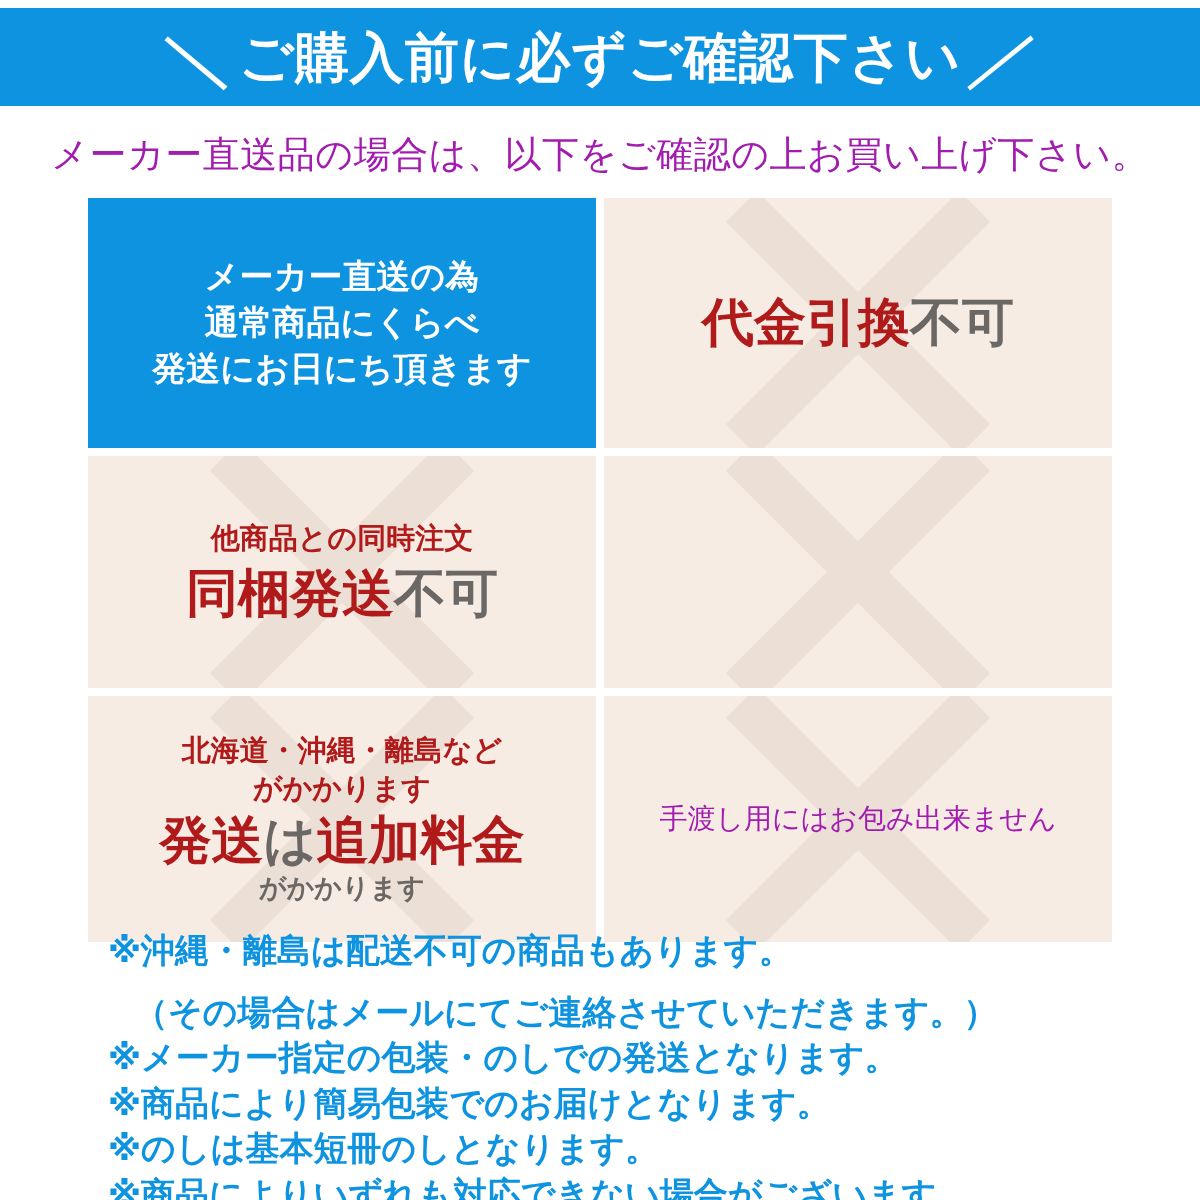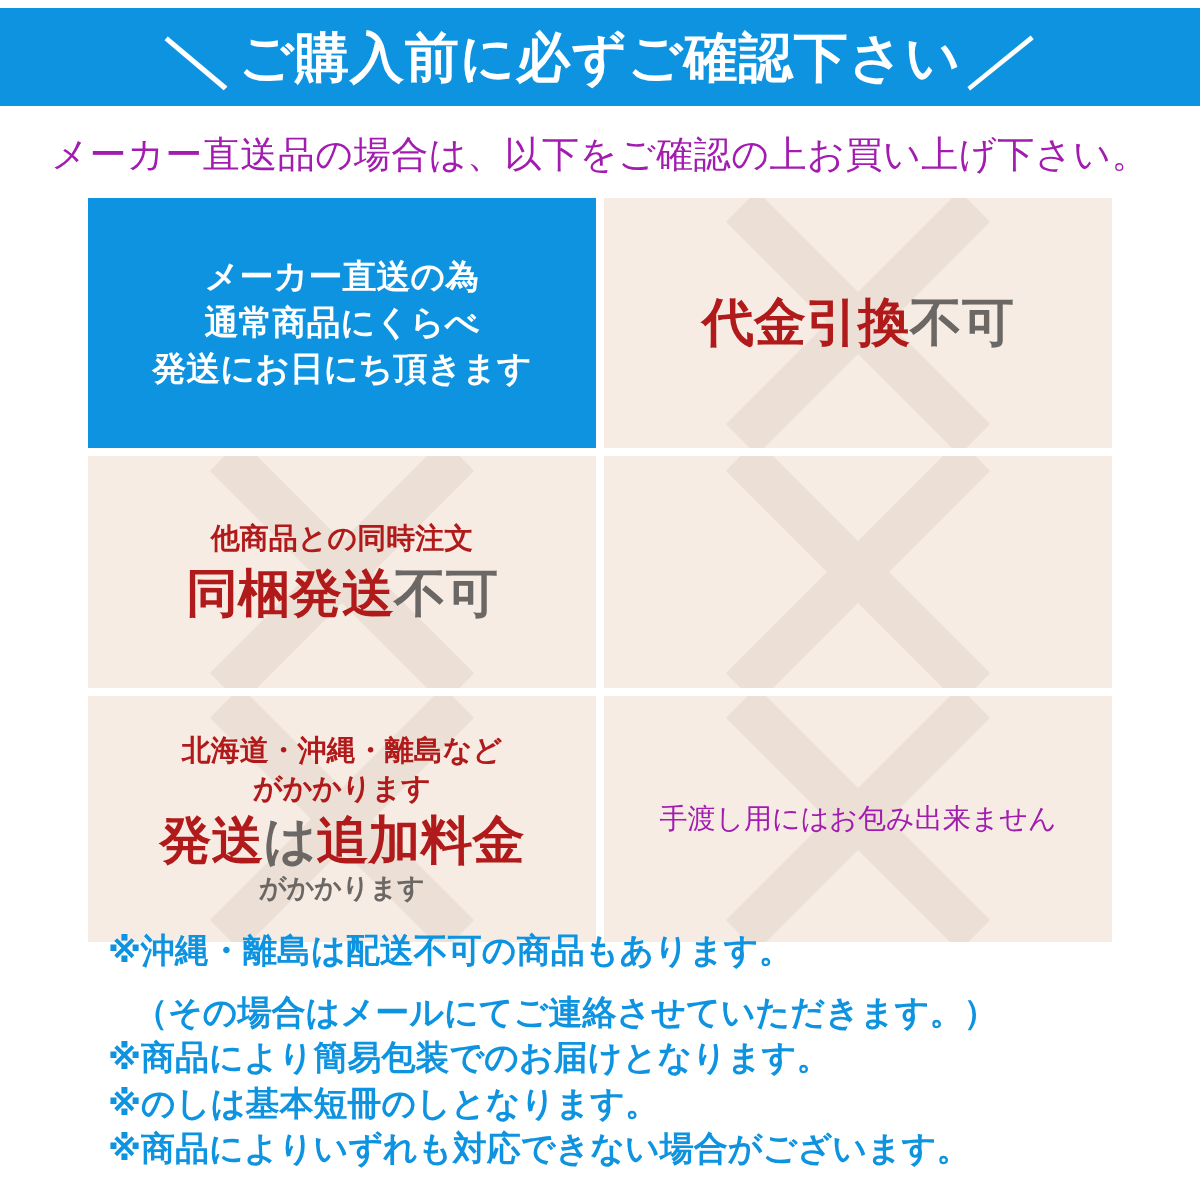--- a/index.html
+++ b/index.html
@@ -259,18 +259,19 @@
       <div class="content">
         <div class="small-gray">手渡し用にはお包み出来ません</div>
       </div>
     </div>
 
   </div>
 
   <div class="notes">
     <div class="note">※沖縄・離島は配送不可の商品もあります。</div>
     <div class="note indent">（その場合はメールにてご連絡させていただきます。）</div>
+    <div class="note">※メーカー指定の包装・のしでの発送となります。</div>
     <div class="note">※商品により簡易包装でのお届けとなります。</div>
     <div class="note">※のしは基本短冊のしとなります。</div>
     <div class="note">※商品によりいずれも対応できない場合がございます。</div>
   </div>
 
 </div>
 
 </body></html>

